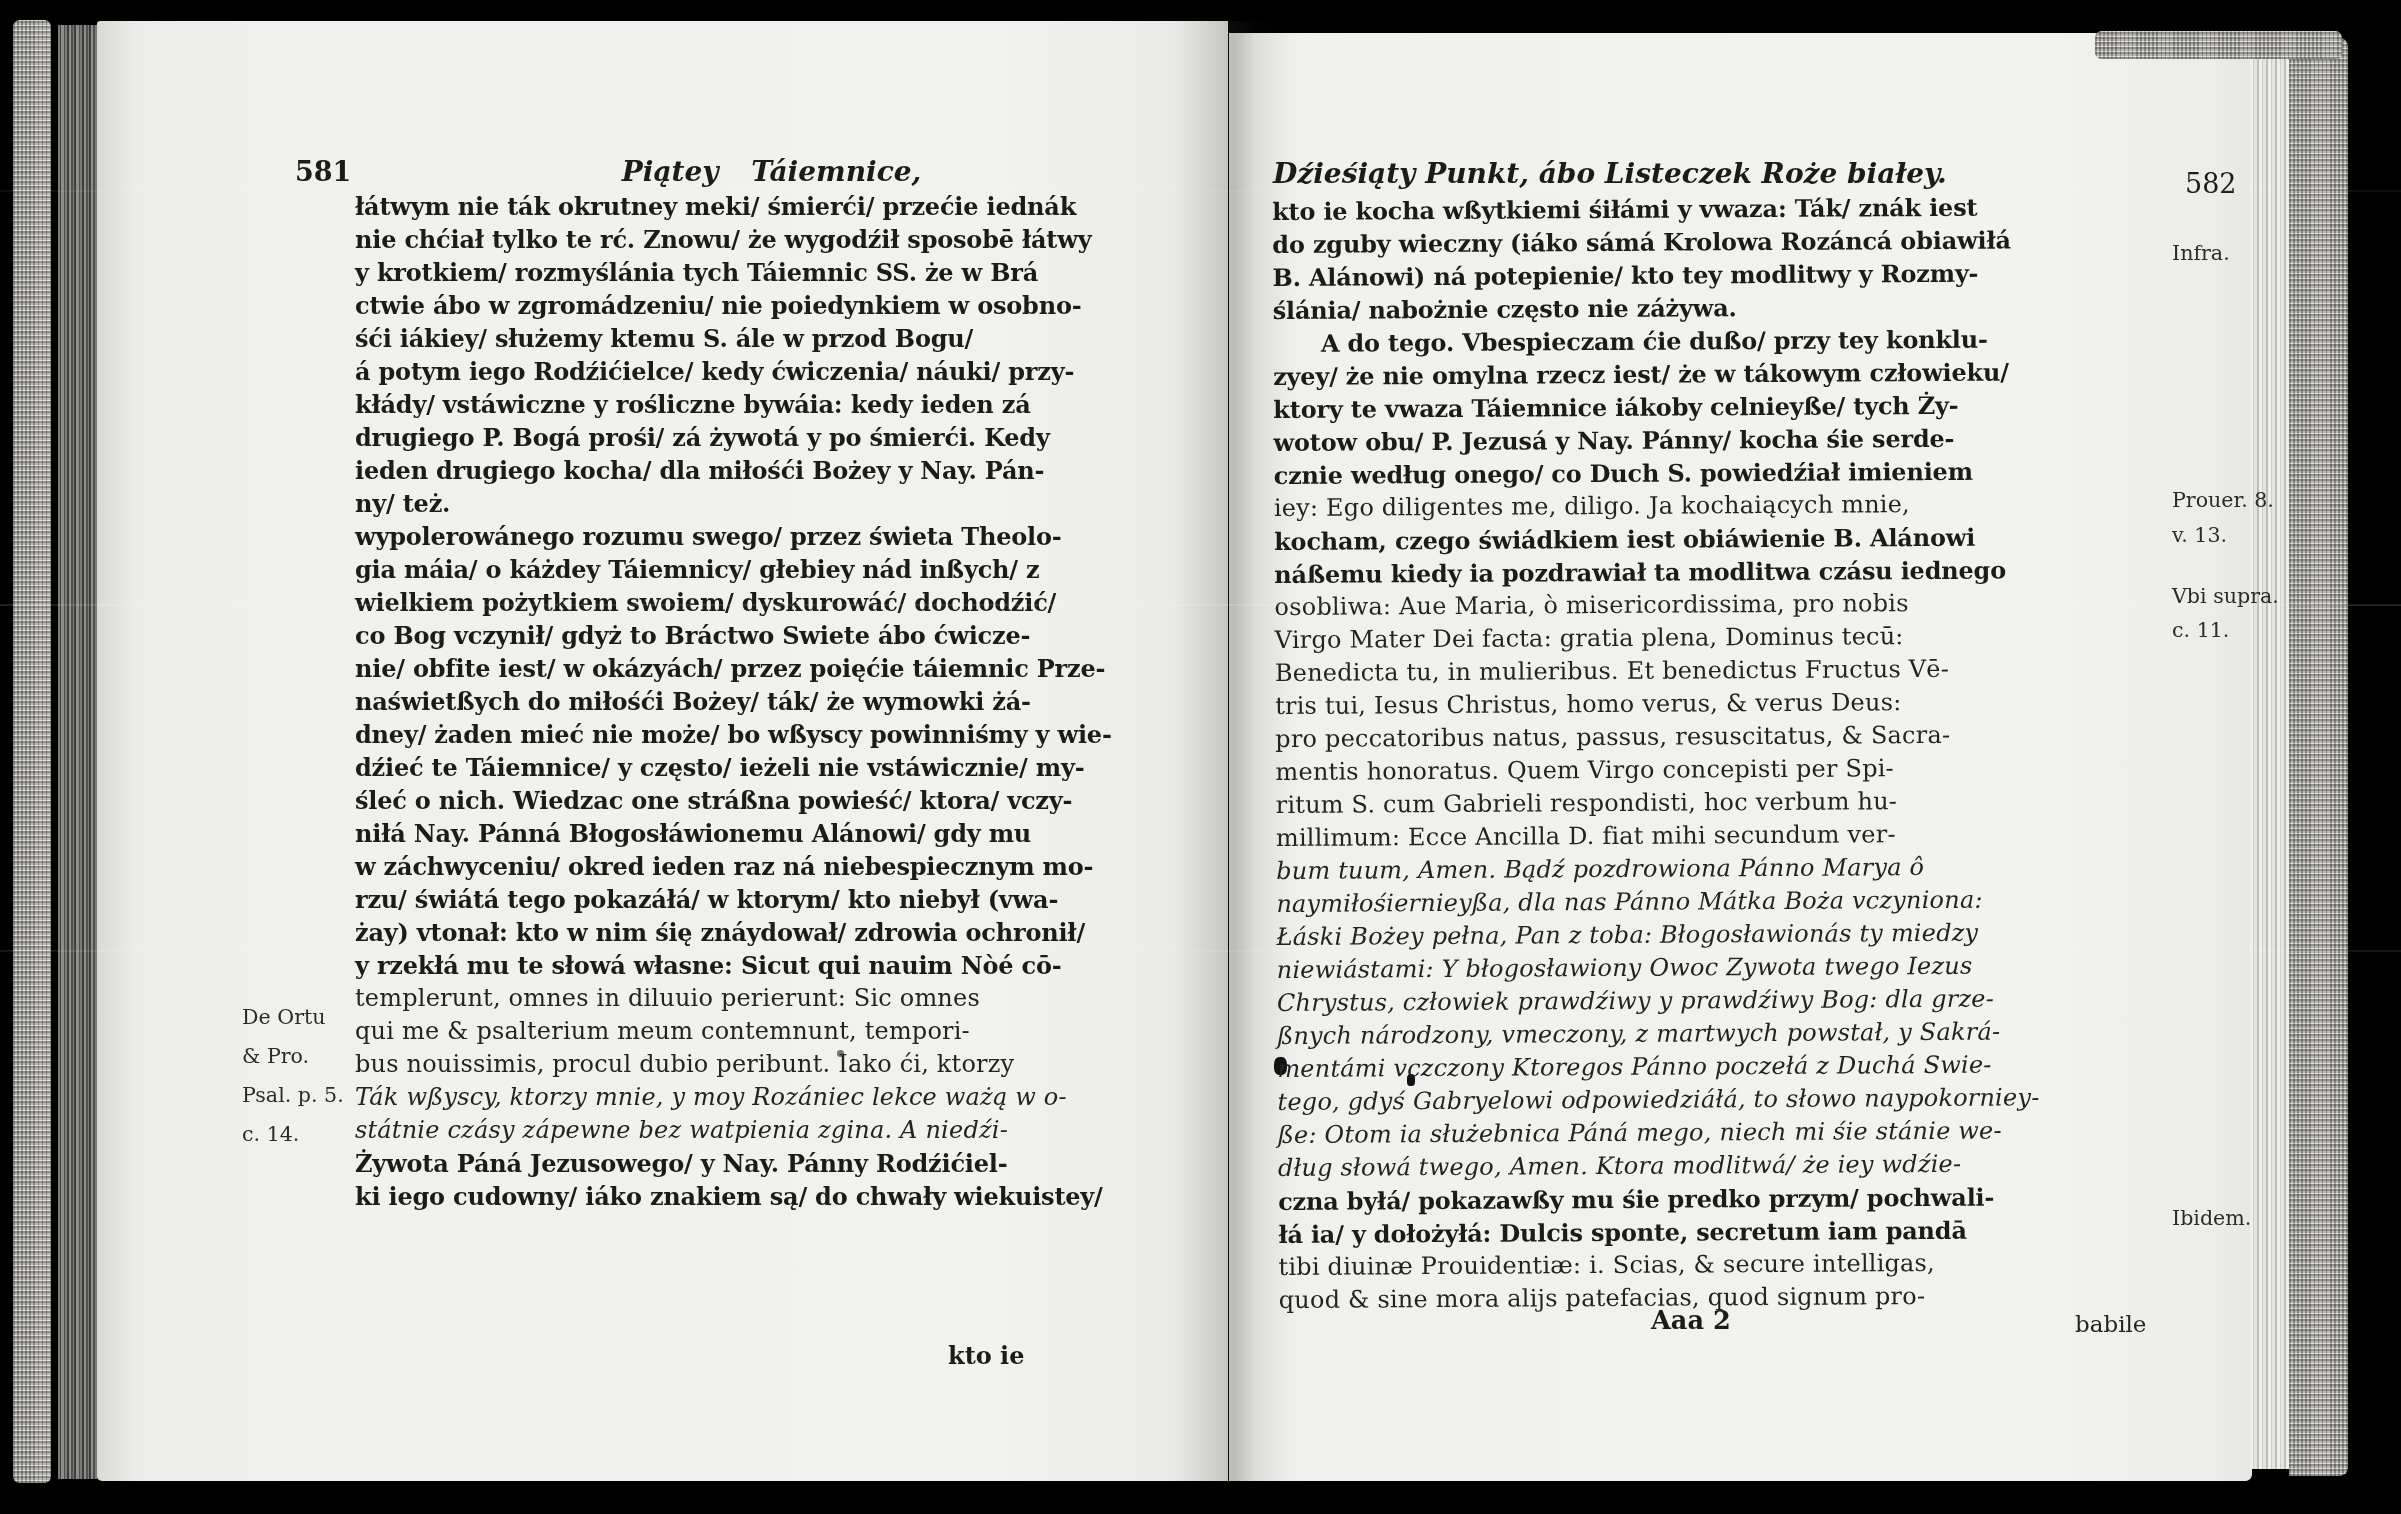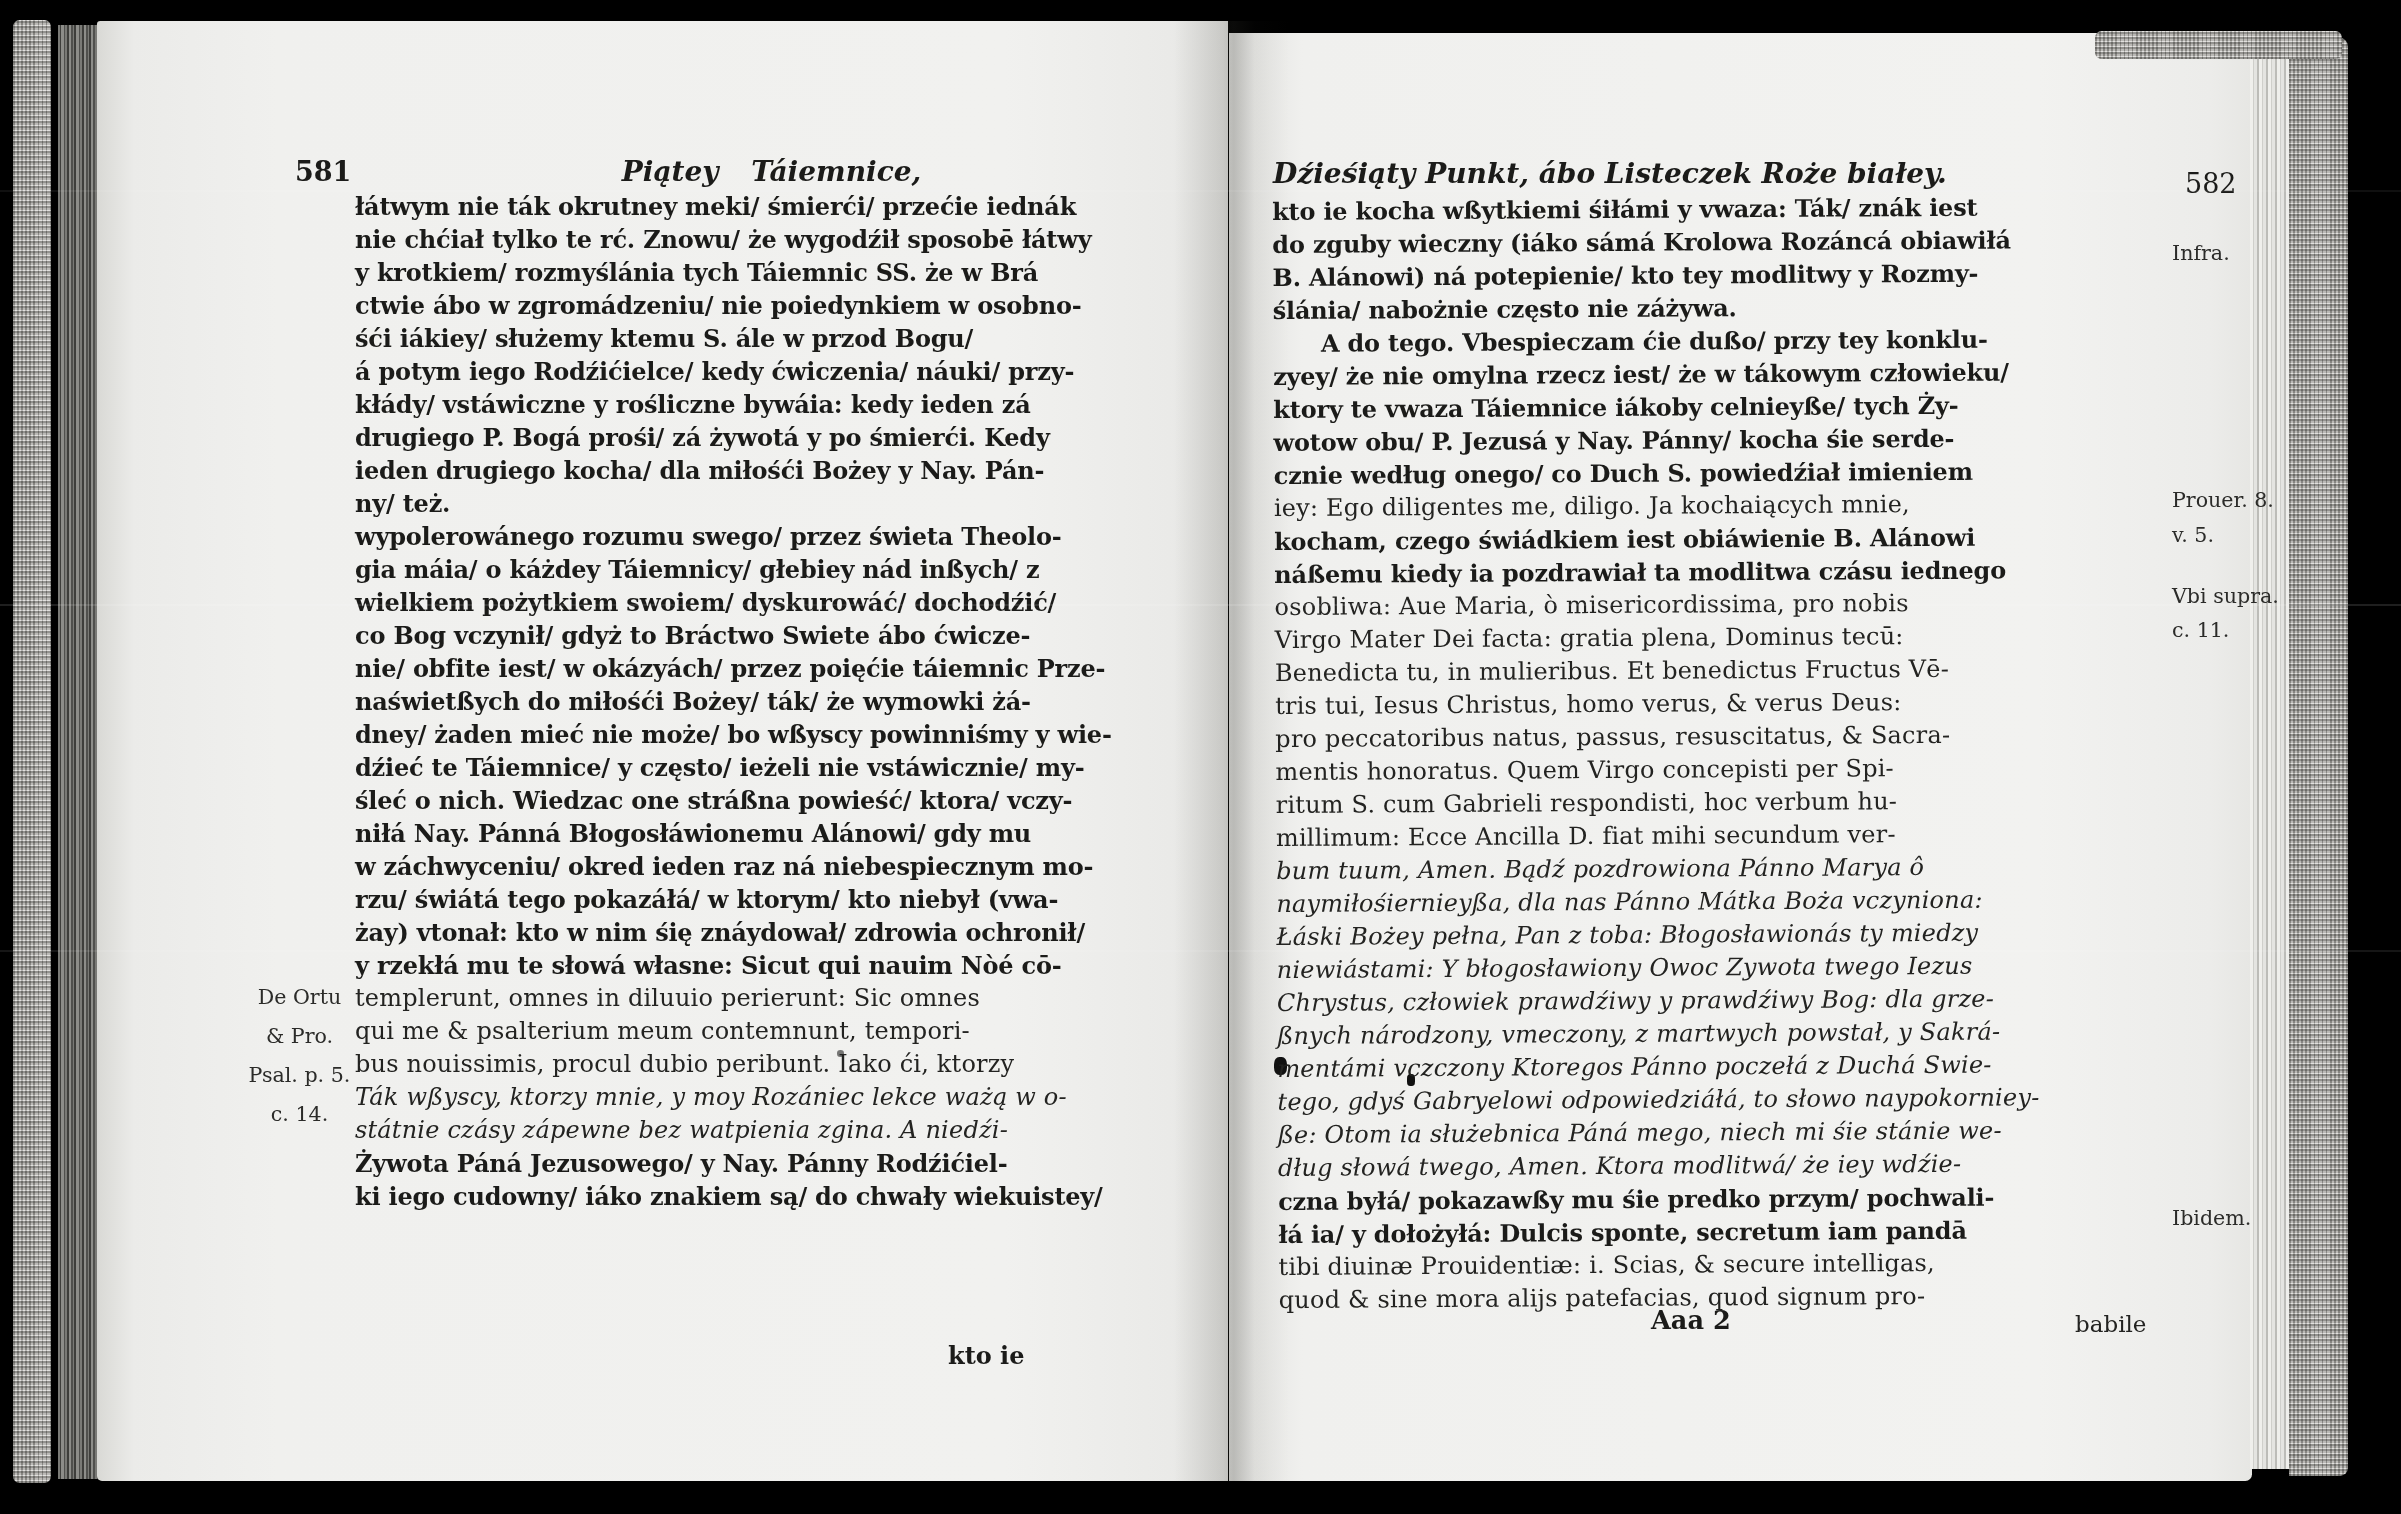--- a/index.html
+++ b/index.html
@@ -37,21 +37,21 @@
   .line{height:33px;line-height:33px;font-size:24px;white-space:nowrap;color:#1b1b19;}
   .s-pl{font-weight:bold;letter-spacing:-0.2px;}
   .s-la{font-weight:normal;letter-spacing:0.2px;color:#232321;}
   .s-it{font-style:italic;font-weight:normal;letter-spacing:0.2px;color:#232321;}
   .ind{text-indent:48px;}
 
   #left-pagenum{position:absolute;left:295px;top:156px;font-size:27px;font-weight:bold;color:#1b1b19;}
   #left-title{position:absolute;left:355px;top:155px;width:833px;text-align:center;
     font-style:italic;font-weight:bold;font-size:28px;word-spacing:23px;color:#1b1b19;}
   #left-text{position:absolute;left:355px;top:190px;width:841px;}
-  #left-margin{position:absolute;left:242px;top:978px;width:115px;text-align:center;}
+  #left-margin{position:absolute;left:242px;top:998px;width:115px;}
   #left-margin .mline{font-size:20.6px;line-height:39px;color:#2b2b29;white-space:nowrap;}
   #left-catchword{position:absolute;left:948px;top:1341px;font-size:24px;font-weight:bold;color:#1b1b19;}
 
   #right-title{position:absolute;left:1273px;top:157px;font-style:italic;font-weight:bold;
     font-size:28px;color:#1b1b19;white-space:nowrap;}
   #right-pagenum{position:absolute;left:2179px;top:168px;font-size:27px;color:#1b1b19;margin-left:6px;}
   #right-text{position:absolute;left:1272px;top:195px;width:932px;
     transform:rotate(-0.35deg);transform-origin:0 0;}
   #right-margin{position:absolute;left:2172px;top:0;width:173px;height:100%;}
   #right-margin .mnote{position:absolute;left:0;font-size:20.6px;line-height:25px;color:#2b2b29;white-space:nowrap;}
@@ -164,21 +164,21 @@
     <div class="line s-pl">czna byłá/ pokazawßy mu śie predko przym/ pochwali-</div>
     <div class="line s-pl">łá ia/ y dołożyłá: Dulcis sponte, secretum iam pandā</div>
     <div class="line s-la">tibi diuinæ Prouidentiæ: i. Scias, &amp; secure intelligas,</div>
     <div class="line s-la">quod &amp; sine mora alijs patefacias, quod signum pro-</div>
   </div>
 
 <div id="right-margin">
 
 <div class="mnote" style="top: 241px;">Infra.</div>
     <div class="mnote" style="top: 488px;">Prouer. 8.</div>
-    <div class="mnote" style="top: 523px;">v. 5.</div>
+    <div class="mnote" style="top: 523px;">v. 13.</div>
     <div class="mnote" style="top: 584px;">Vbi supra.</div>
     <div class="mnote" style="top: 618px;">c. 11.</div>
     <div class="mnote" style="top: 1206px;">Ibidem.</div>
   </div>
 
 <div id="right-sig">Aaa 2</div>
 <div id="right-catchword">babile</div>
 
 <div class="scanline" style="top:190px;opacity:.5"></div>
 <div class="scanline" style="top:604px"></div>

